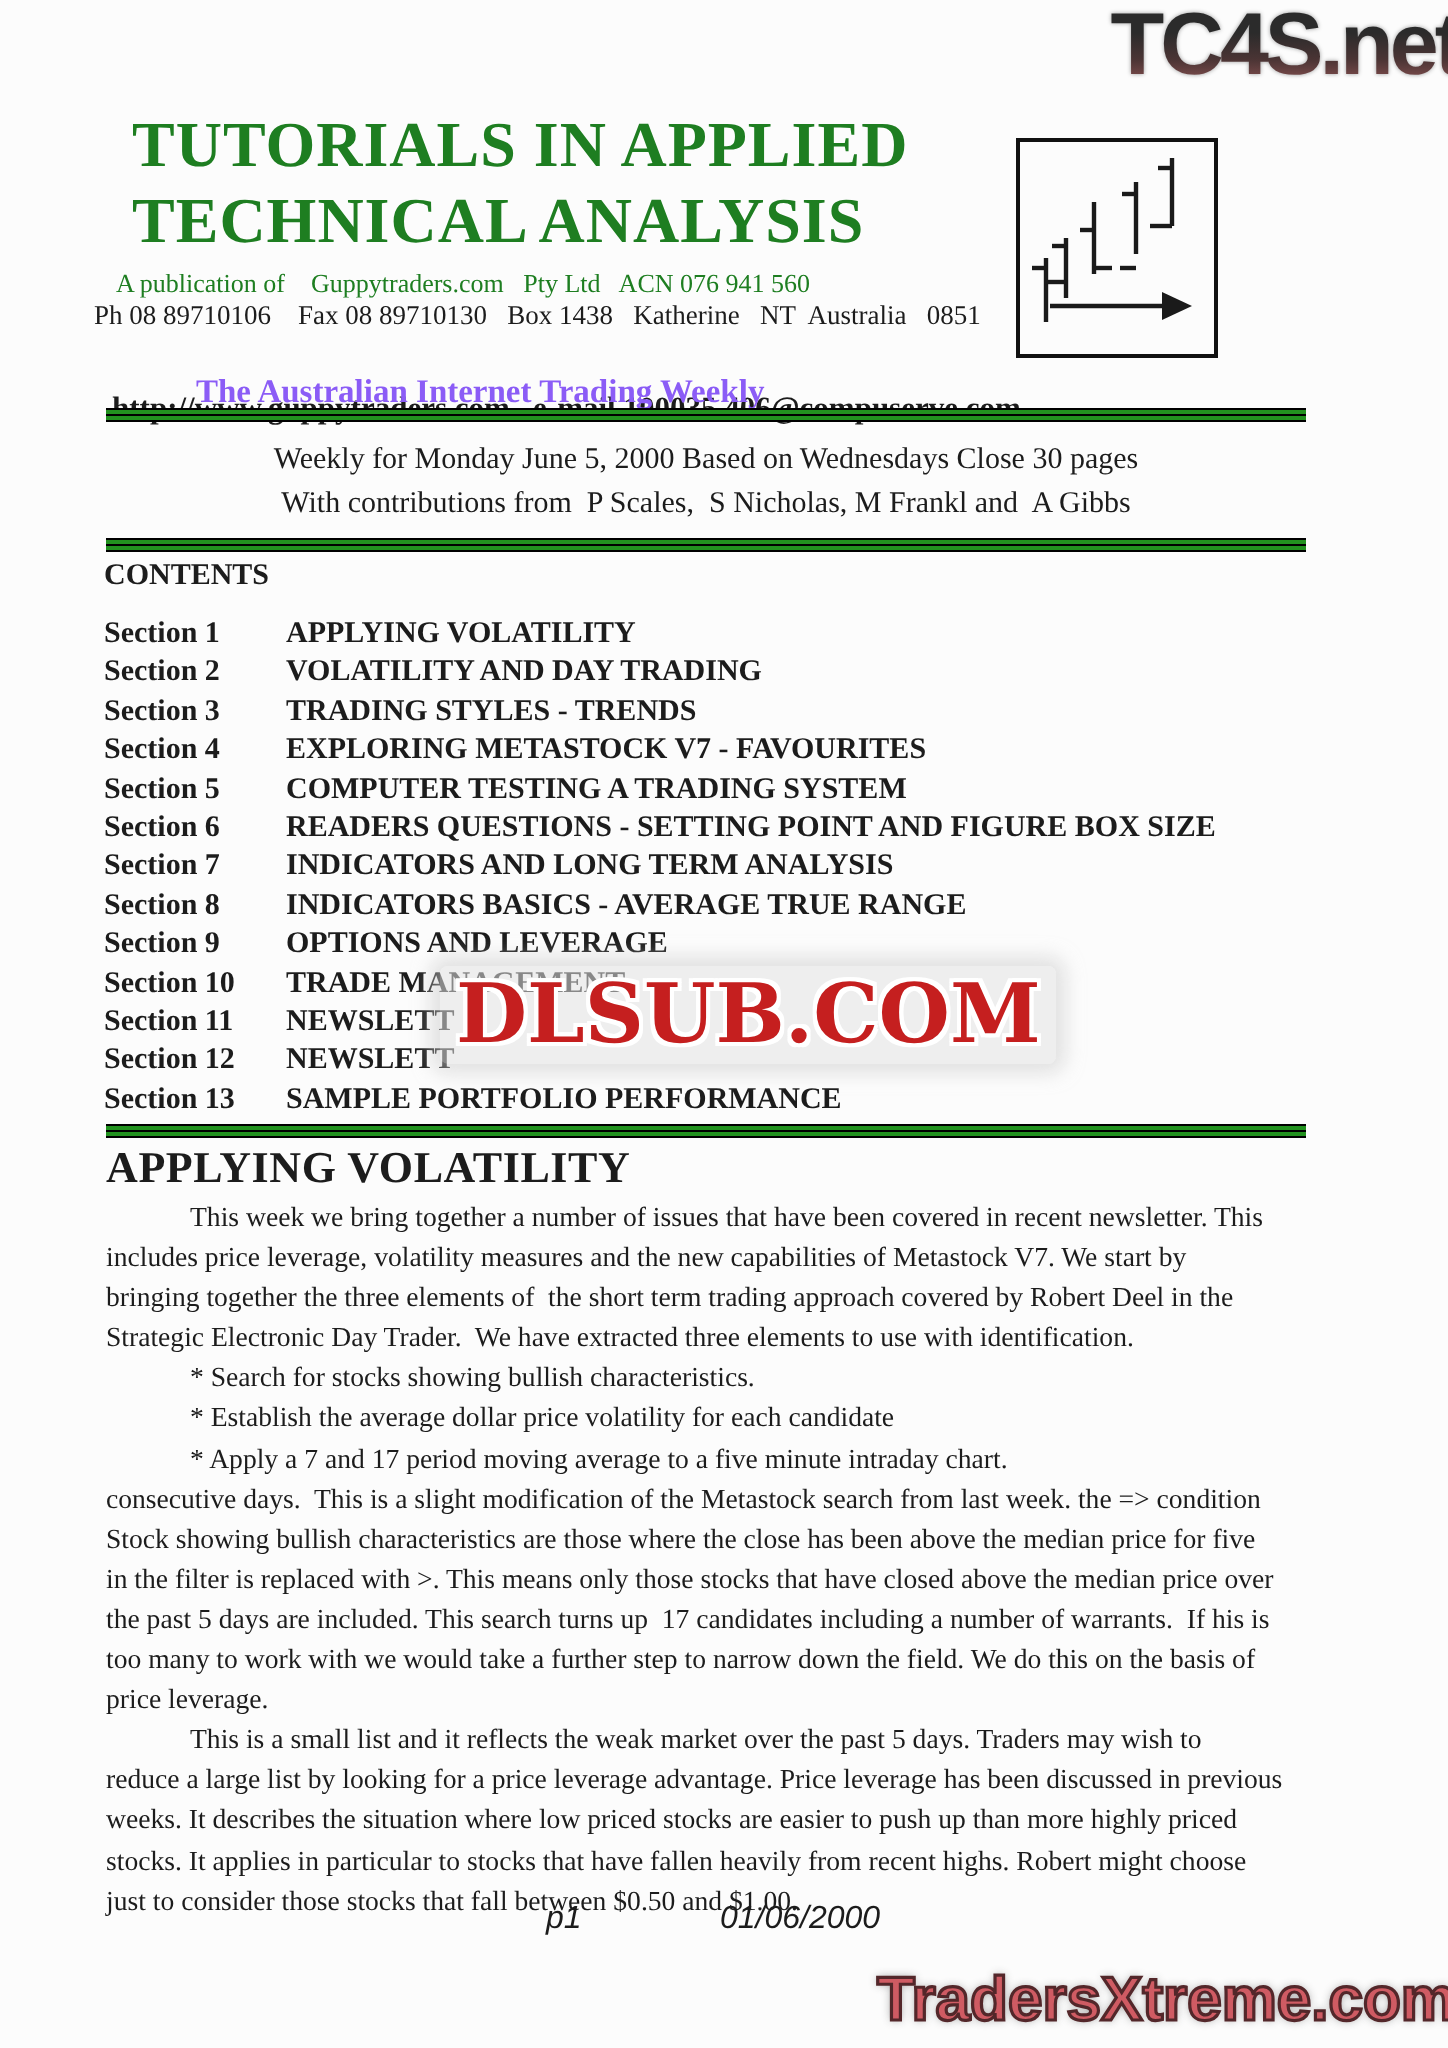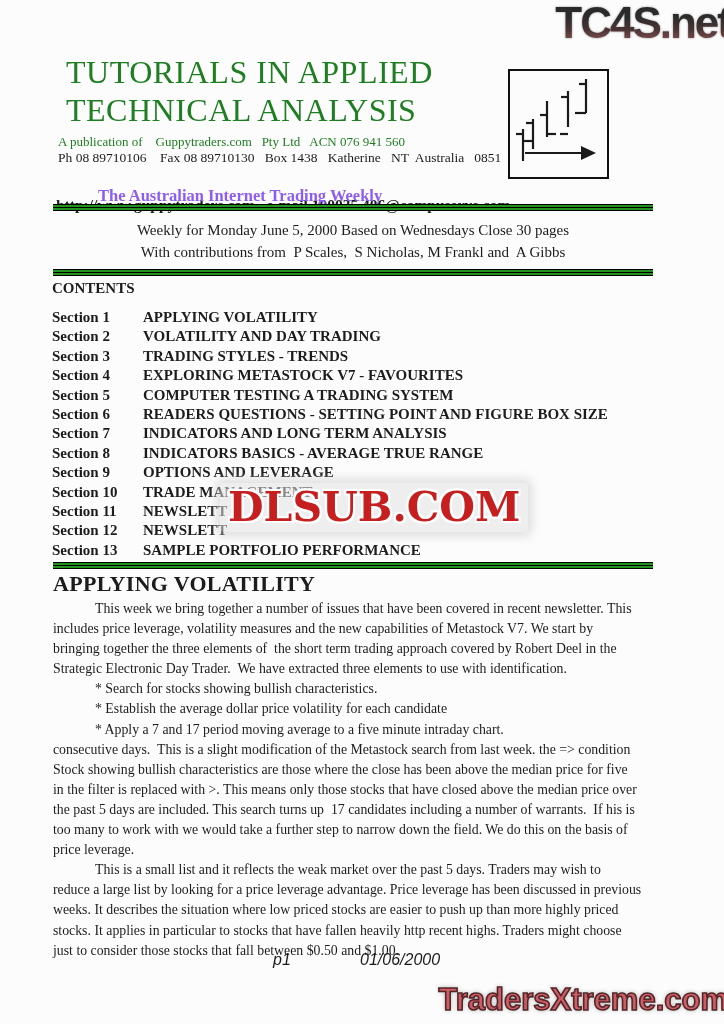--- a/index.html
+++ b/index.html
@@ -15,24 +15,24 @@
   .tc4s{
     top:1px; right:-6px;
     font-family:"Liberation Sans", sans-serif;
     font-weight:bold; font-size:44px; letter-spacing:-2px; line-height:1;
     background:linear-gradient(#2b2b2b 35%, #4a3434 65%, #8a5252 95%);
     -webkit-background-clip:text; background-clip:text; color:transparent;
     filter:drop-shadow(0 0 1px #9a9a9a);
   }
 
   
-  .title-line{left:66px; font-weight:normal; color:#1e7e21; font-size:32px; line-height:1; letter-spacing:0.5px;}
+  .title-line{left:66px; font-weight:bold; color:#1e7e21; font-size:32px; line-height:1; letter-spacing:0.5px;}
   .t1{top:56px;} .t2{top:94px;}
   .pub-green{left:58px; top:134px; color:#1e7e21; font-size:13px;}
-  .pub-black{left:58px; top:150px; font-size:13.5px;}
+  .pub-black{left:47px; top:150px; font-size:13.5px;}
   .pub-web{left:56px; top:166px; font-size:15.5px; font-weight:bold;margin-top:30px;}
   .tagline{left:98px; top:186px; font-size:16.5px; font-weight:bold; color:#8b5cf6;}
 
   
   .icon-box{left:508px; top:69px; width:97px; height:106px; border:2px solid #111; background:#fcfcfc;}
 
   
   .rule{
     left:53px; width:600px; height:7px;
     background:linear-gradient(
@@ -204,21 +204,21 @@
         <div class="line">Stock showing bullish characteristics are those where the close has been above the median price for five</div>
         <div class="line">in the filter is replaced with &gt;. This means only those stocks that have closed above the median price over</div>
         <div class="line">the past 5 days are included. This search turns up  17 candidates including a number of warrants.  If his is</div>
         <div class="line">too many to work with we would take a further step to narrow down the field. We do this on the basis of</div>
         <div class="line">price leverage.</div>
       </div>
     <div class="para indent-first">
         <div class="line">This is a small list and it reflects the weak market over the past 5 days. Traders may wish to</div>
         <div class="line">reduce a large list by looking for a price leverage advantage. Price leverage has been discussed in previous</div>
         <div class="line">weeks. It describes the situation where low priced stocks are easier to push up than more highly priced</div>
-        <div class="line">stocks. It applies in particular to stocks that have fallen heavily http recent highs. Traders might choose</div>
+        <div class="line">stocks. It applies in particular to stocks that have fallen heavily from recent highs. Robert might choose</div>
         <div class="line">just to consider those stocks that fall between $0.50 and $1.00.</div>
       </div>
   </div>
 
   <div class="abs footer-item pnum">p1</div>
   <div class="abs footer-item pdate">01/06/2000</div>
 
   <div class="abs tx-logo">TradersXtreme.com</div>
 
 </div>

